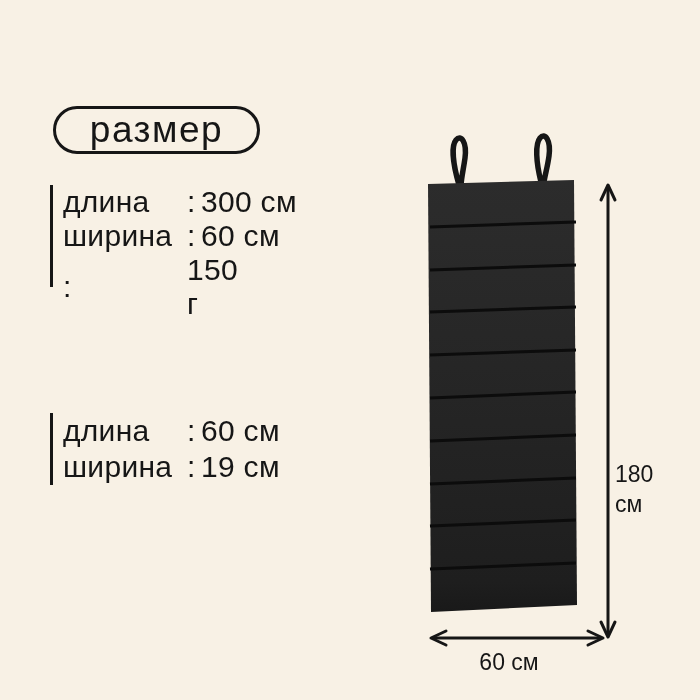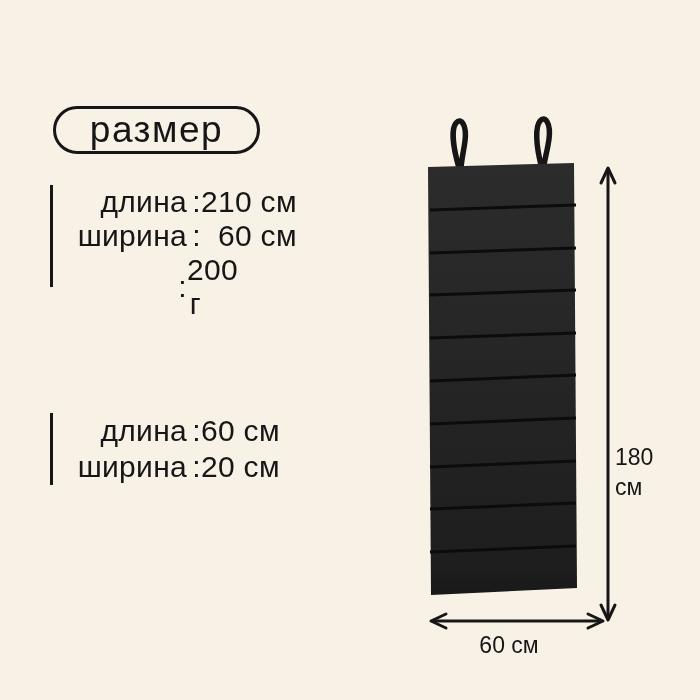--- a/index.html
+++ b/index.html
@@ -19,79 +19,79 @@
     border:3px solid #161616;border-radius:27px;
     display:flex;align-items:center;justify-content:center;
     font-size:37px;letter-spacing:1.5px;
   }
 
   
   .spec{
     position:absolute;
     border-left:3px solid #161616;
     padding-left:10px;
-    font-size:30px;letter-spacing:.3px;text-align:right;
+    font-size:30px;letter-spacing:.3px;
   }
   .spec .row{
     display:grid;
     grid-template-columns:124px 14px auto;
     align-items:center;
     height:34px;
   }
   .spec1{left:50px;top:185px;}
   .spec2{left:50px;top:413px;}
   .spec2 .row{height:36px;}
 
   .heading{
     position:absolute;left:53px;top:345px;
     font-size:30px;line-height:34px;letter-spacing:.3px;
     white-space:nowrap;
   }
 
-  .diagram{position:absolute;left:410px;top:105px;width:270px;height:560px;}
+  .diagram{position:absolute;left:410px;top:122px;width:270px;height:560px;}
   .diagram svg{display:block;width:270px;height:560px;}
   .dim-label{font-size:23px;fill:#161616;}
 </style>
 </head>
 <body>
 
 <div class="stage">
 
   <div class="pill">
     <span>размер</span>
   </div>
 
   <div class="spec spec1">
     <div class="row">
       <span>длина</span>
       <span>:</span>
-      <span>210 см</span>
+      <span>300 см</span>
     </div>
     <div class="row">
       <span>ширина</span>
       <span>:</span>
       <span>60 см</span>
     </div>
     <div class="row">
       <span>:</span>
-      <span>200 г</span>
+      <span>150 г</span>
     </div>
   </div>
 
 
   <div class="spec spec2">
     <div class="row">
       <span>длина</span>
       <span>:</span>
       <span>60 см</span>
     </div>
     <div class="row">
       <span>ширина</span>
       <span>:</span>
-      <span>20 см</span>
+      <span>19 см</span>
     </div>
   </div>
 
   <div class="diagram">
     <svg viewBox="0 0 270 560" xmlns="http://www.w3.org/2000/svg">
       <defs>
         <linearGradient id="matGrad" x1="0" y1="0" x2="0" y2="1">
           <stop offset="0" stop-color="#2c2c2c"></stop>
           <stop offset="0.5" stop-color="#252525"></stop>
           <stop offset="0.93" stop-color="#1e1e1e"></stop>

